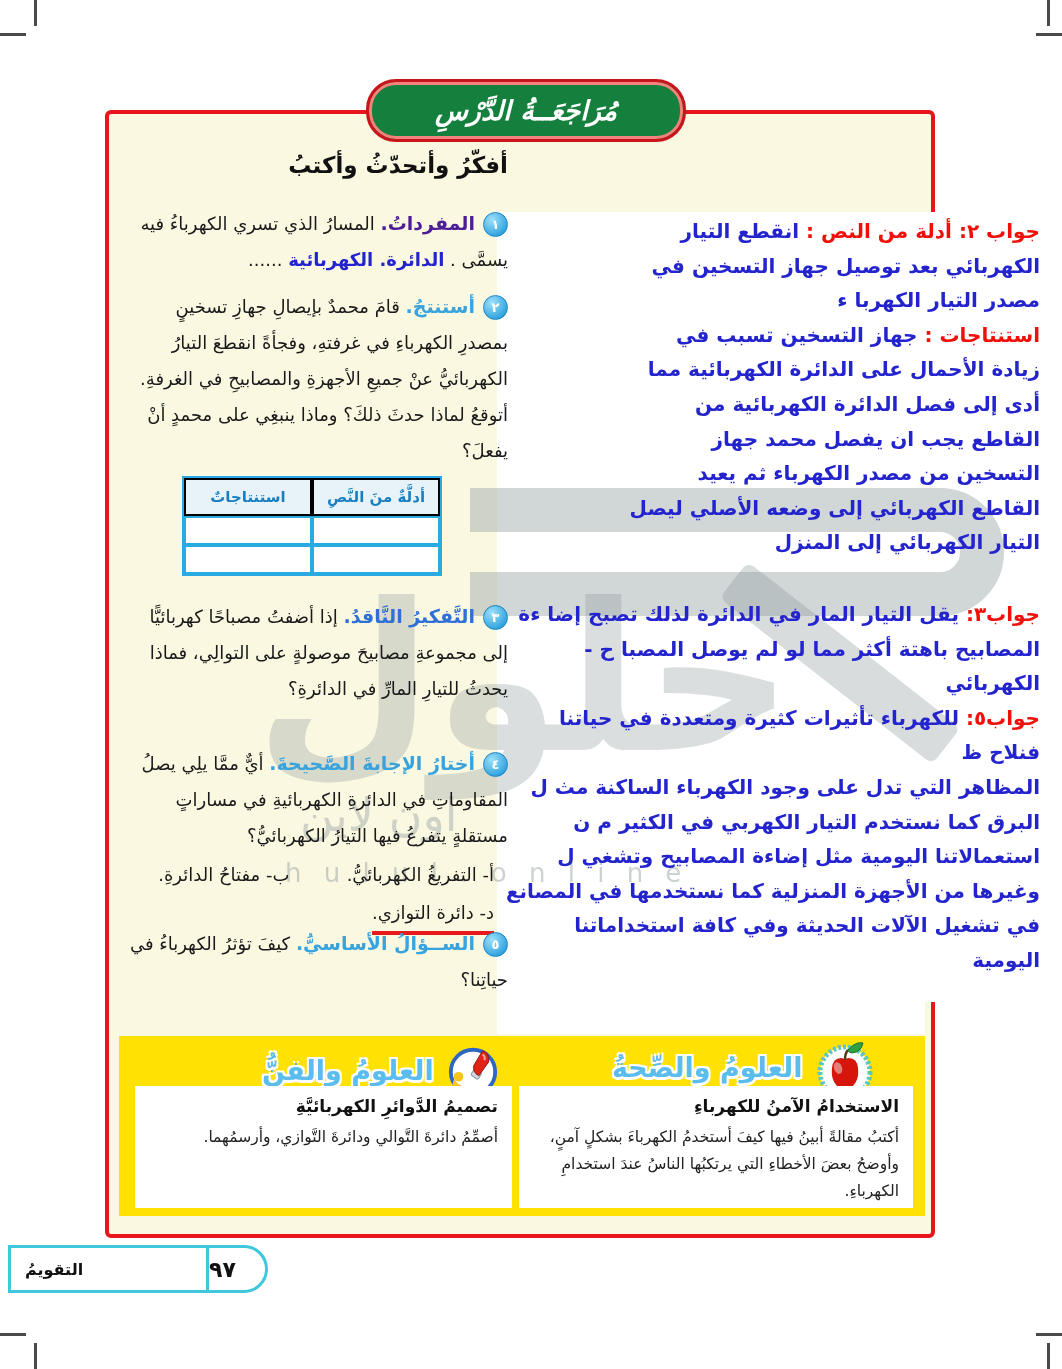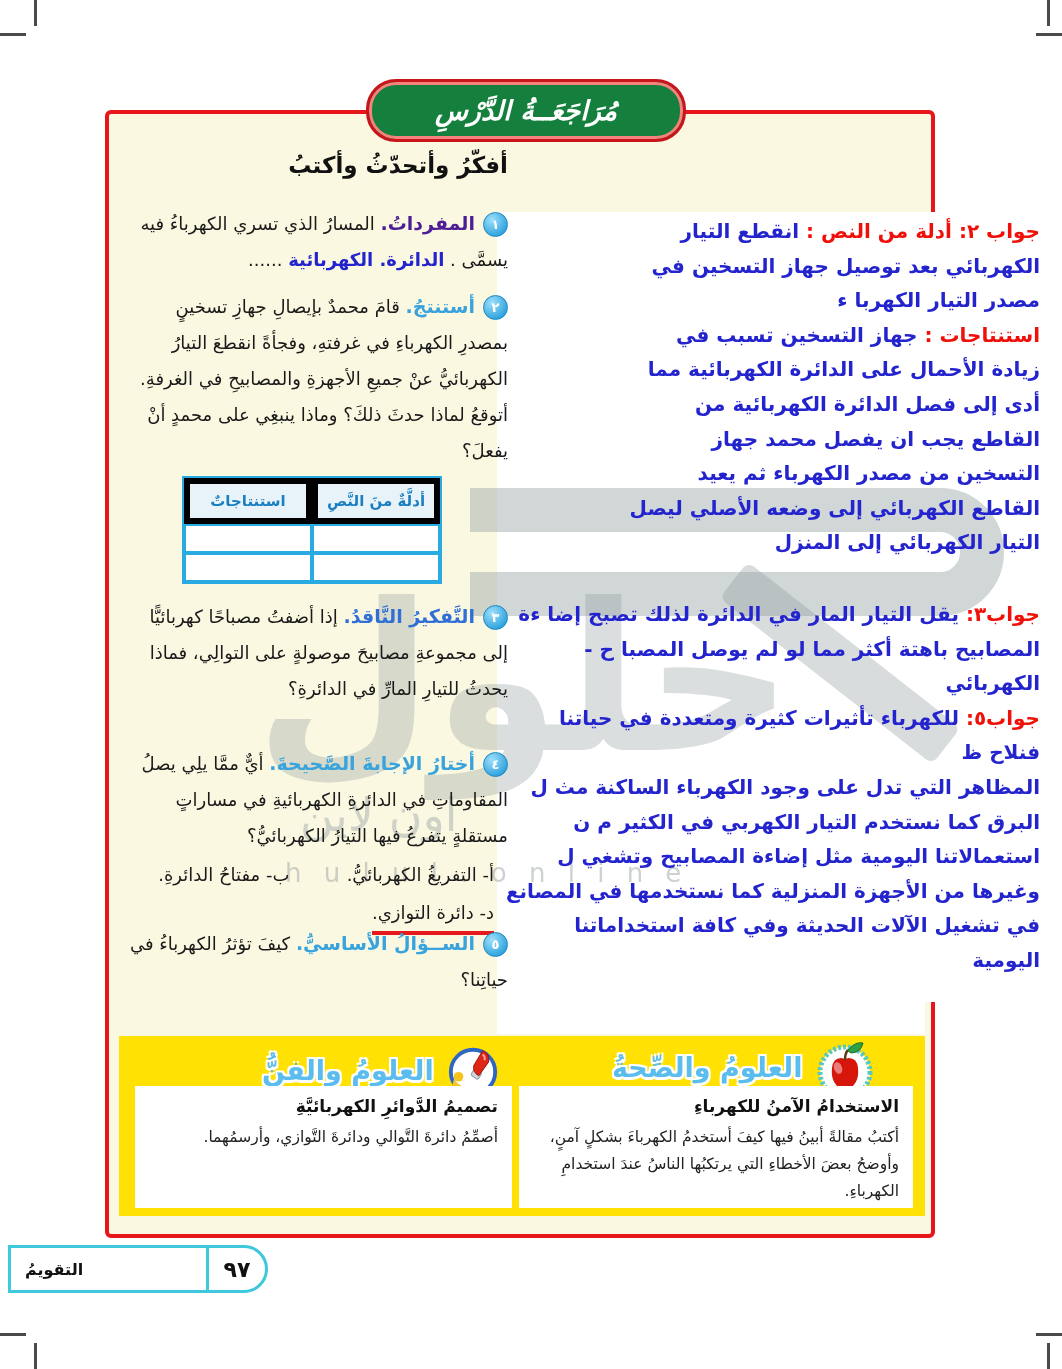--- a/index.html
+++ b/index.html
@@ -46,21 +46,21 @@
   .c-cyan{color:#38A3DC;}
   .c-med{color:#2F6FD6;}
   .q-answer{color:#2424CE;font-weight:bold;}
   .opt-grid{display:grid;grid-template-columns:55% 45%;row-gap:8px;margin-top:6px;
             padding-right:14px;font-size:18px;line-height:30px;}
   .opt-underline{width:max-content;border-bottom:4px solid #E8191C;padding-bottom:3px;}
   
   .ev-table{position:absolute;left:182px;top:476px;width:256px;display:grid;
             grid-template-columns:1fr 1fr;z-index:3;background:#fff;
             border:2px solid #29ABE2;}
-  .ev-h{border:6px solid #000000;background:#E7F2F9;color:#1A7FC0;font-weight:bold;
+  .ev-h{border:2px solid #000000;background:#E7F2F9;color:#1A7FC0;font-weight:bold;
         font-size:15px;text-align:center;height:34px;line-height:34px;}
   .ev-c{border:2px solid #29ABE2;height:25px;background:#fff;}
   
   .ans-block{position:absolute;z-index:3;text-align:right;}
   .ans-b1{left:500px;top:214px;width:540px;}
   .ans-b2{left:485px;top:597px;width:555px;}
   .ans-line{font-size:20px;font-weight:bold;line-height:34.6px;color:#2424CE;white-space:nowrap;}
   .ans-label{color:#F0100A;}
   
   .bottom-yellow{position:absolute;left:119px;top:1036px;width:806px;height:180px;
@@ -72,21 +72,21 @@
           text-shadow:-2px -2px 0 #fff,2px -2px 0 #fff,-2px 2px 0 #fff,2px 2px 0 #fff,0 3px 0 #fff;}
   .sec-box{position:absolute;z-index:4;background:#fff;text-align:right;padding:10px 14px;box-sizing:border-box;}
   .box-art{left:135px;top:1086px;width:377px;height:122px;}
   .box-health{left:519px;top:1086px;width:394px;height:122px;}
   .sec-sub{font-weight:bold;font-size:17px;color:#111;margin-bottom:8px;}
   .sec-body{font-size:15.5px;line-height:27px;color:#222;}
   
   .footer-bar{position:absolute;left:8px;top:1245px;width:254px;height:42px;background:#fff;
               border:3px solid #3FC8DC;border-radius:0 24px 24px 0;z-index:3;
               display:flex;align-items:center;}
-  .f-num{width:56px;text-align:center;font-weight:bold;font-size:22px;color:#111;order:3;}
+  .f-num{width:56px;font-weight:bold;font-size:22px;color:#111;order:3;}
   .f-div{width:3px;height:100%;background:#3FC8DC;order:2;}
   .f-label{padding:0 10px;font-weight:bold;font-size:16px;color:#111;order:1;margin-right:auto;margin-left:4px;}
 </style>
 </head>
 <body>
 
 <div class="page">
 
   <div class="crop cm-tl-v"></div>
   <div class="crop cm-tl-h"></div>

